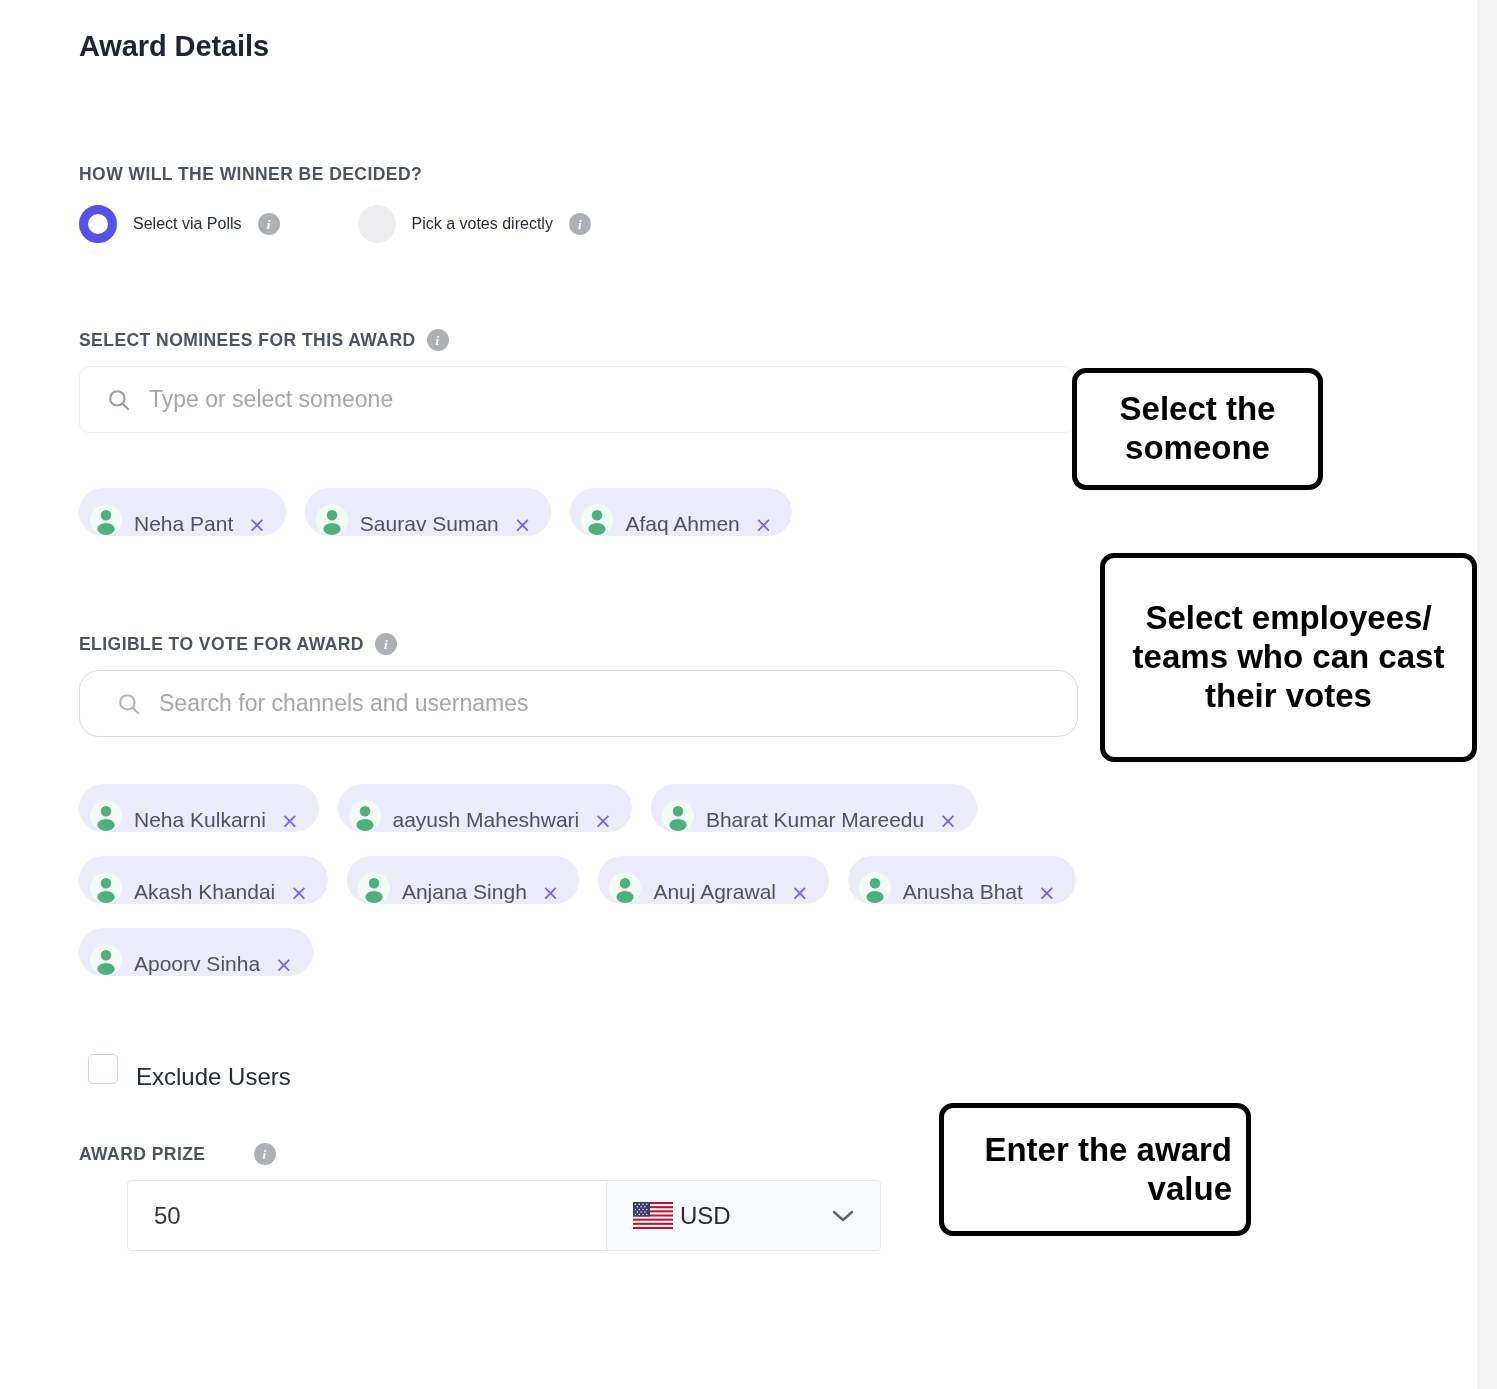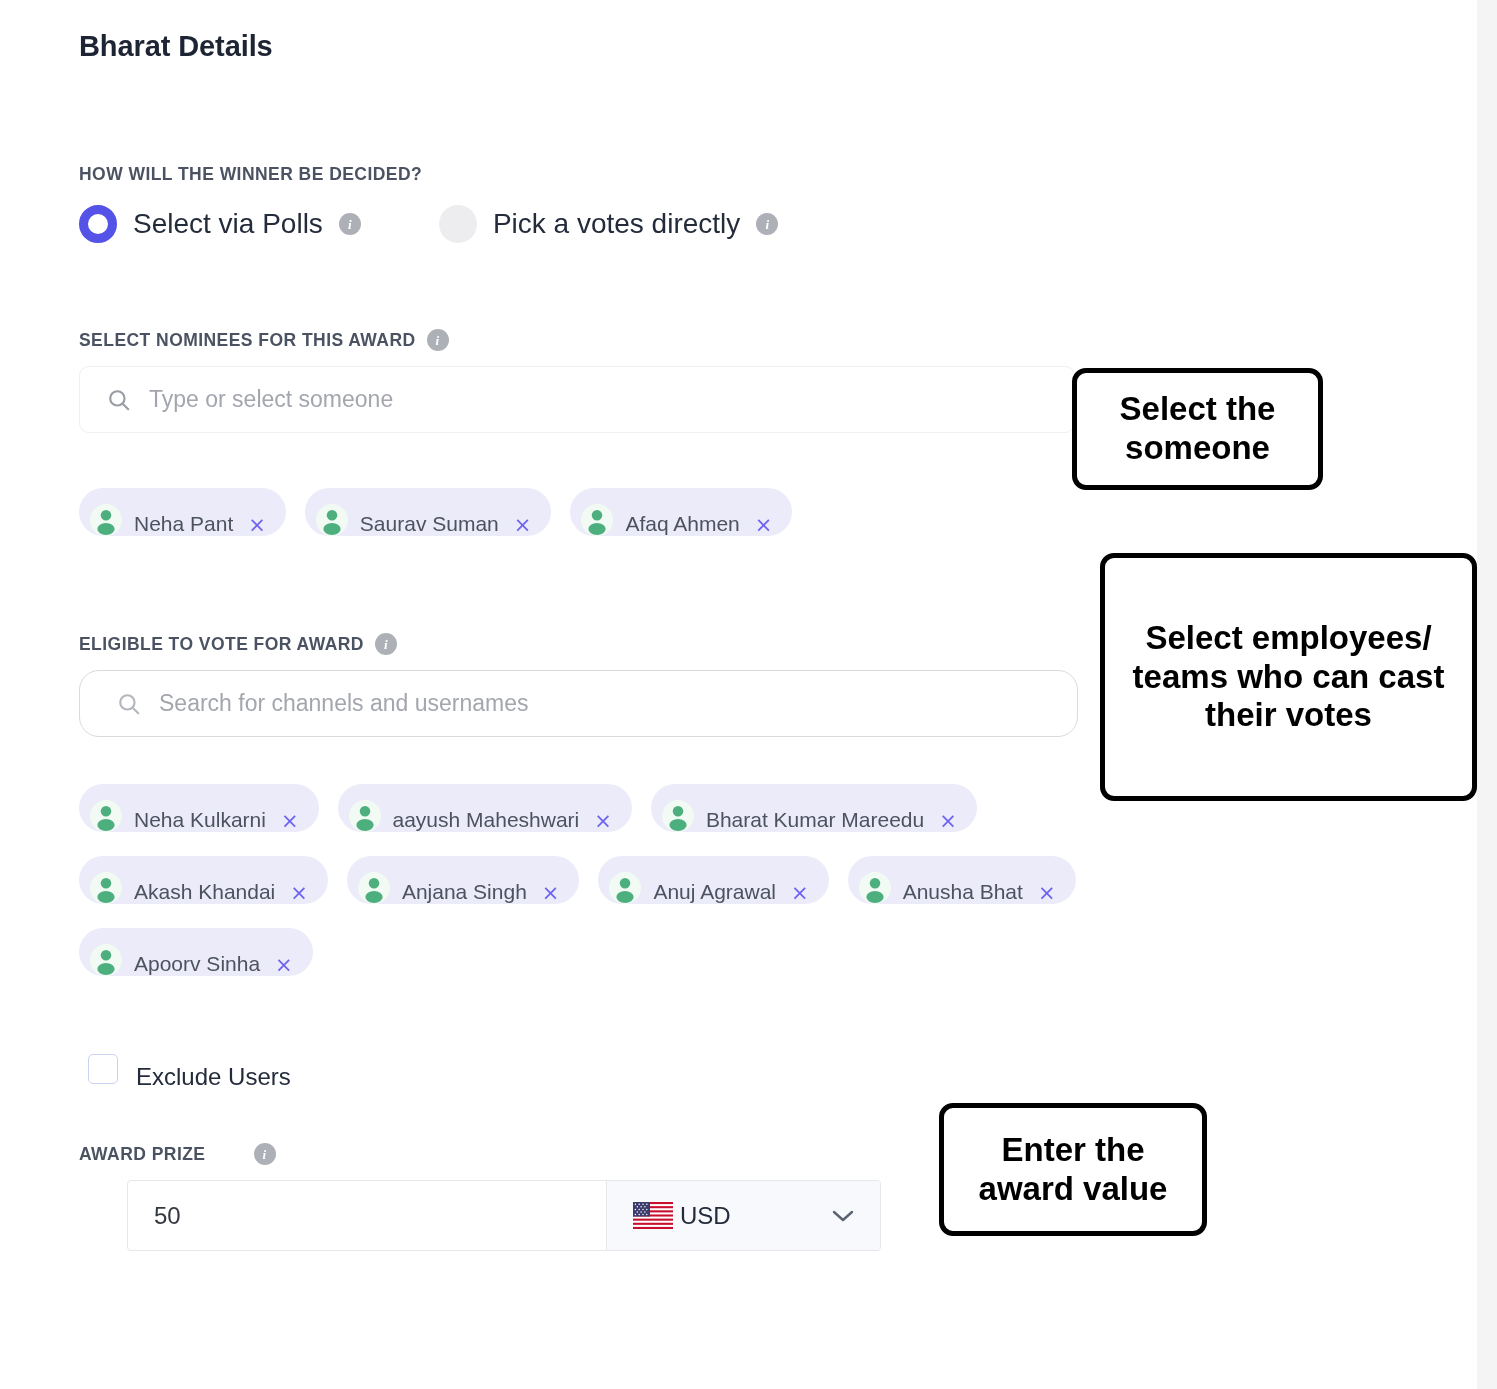--- a/index.html
+++ b/index.html
@@ -93,21 +93,21 @@
   }
   .radio-mark.checked {
     border: 9px solid #5552e8;
     background: #ffffff;
   }
   .radio-mark.unchecked {
     background: #ededef;
     border: none;
   }
   .radio-label {
-    font-size: 28px;
+    font-size: 16px;
     color: #242c3b;
   }
 
   
   .search-input {
     position: absolute;
     box-sizing: border-box;
     height: 67px;
     border-radius: 10px;
     background: #ffffff;
@@ -246,35 +246,36 @@
     line-height: 1.18;
     padding: 6px 14px;
   }
   #callout-nominees {
     left: 1072px; top: 368px;
     width: 251px; height: 122px;
     font-size: 33px;
   }
   #callout-voters {
     left: 1100px; top: 553px;
-    width: 377px; height: 248px;
+    width: 377px; height: 209px;
     font-size: 33px;
   }
   #callout-prize {
     left: 939px; top: 1103px;
-    width: 268px; height: 133px;
+    width: 312px; height: 133px;
     font-size: 33px;
+    text-align: right;
   }
 </style>
 </head>
 <body>
 
 <div class="page">
 
-  <div class="page-title">Bharat Details</div>
+  <div class="page-title">Award Details</div>
 
   <div class="field-label" style="left:79px; top:164px;">
     <span>HOW WILL THE WINNER BE DECIDED?</span>
   </div>
 
   <div class="radio-row">
     <div class="radio-option">
       <span class="radio-mark checked"></span>
       <span class="radio-label">Select via Polls</span>
       <span class="info-icon">i</span>

